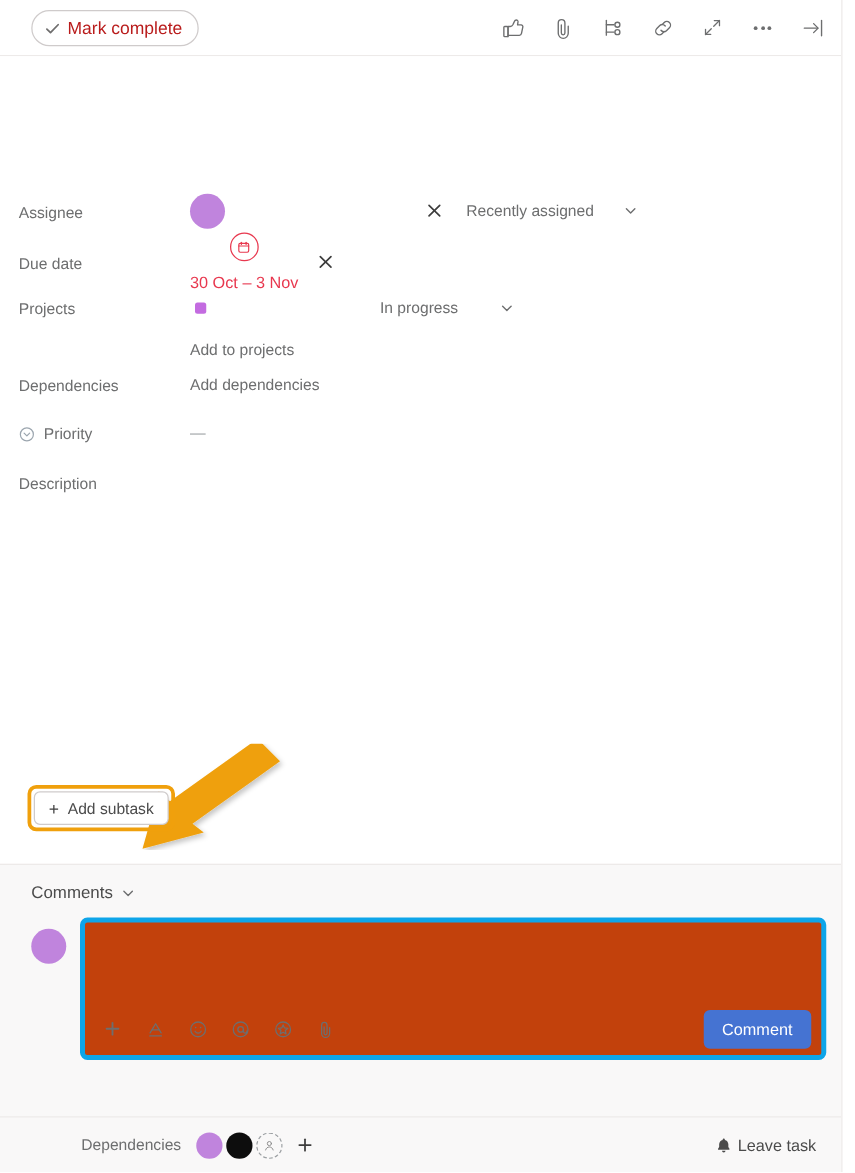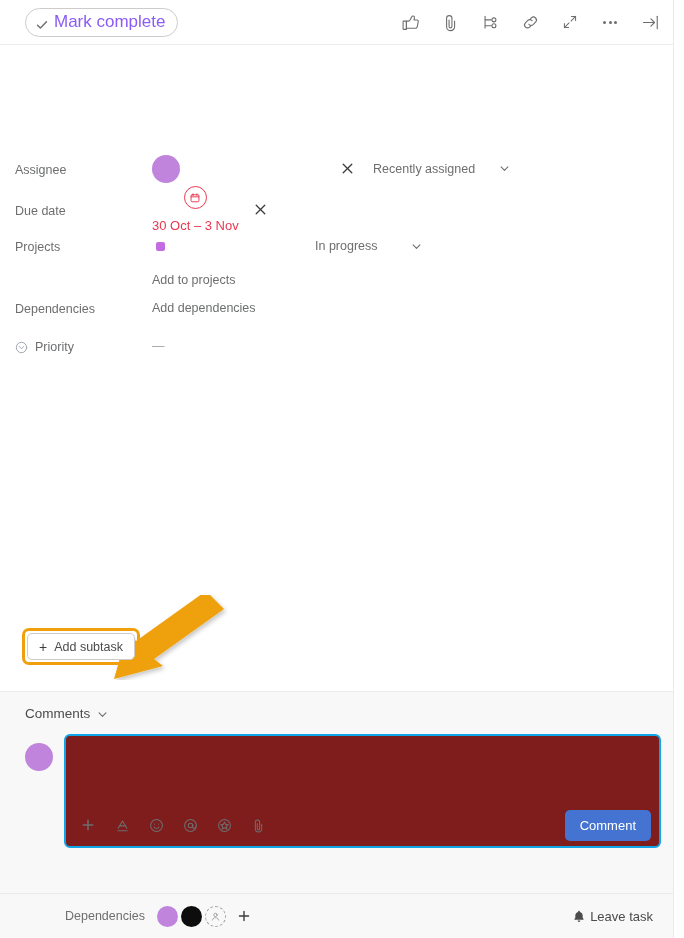--- a/index.html
+++ b/index.html
@@ -33,22 +33,22 @@
   }
   .mark-complete {
     display: inline-flex;
     align-items: center;
     gap: 6px;
     height: 29px;
     padding: 0 12px 0 10px;
     border: 1px solid #cfcbcb;
     border-radius: 15px;
     background: #ffffff;
-    color: #8b5cf6;
-    font-size: 17px;
+    color: #b91c1c;
+    font-size: 14px;
     cursor: pointer;
     white-space: nowrap;
   }
   .mark-complete .chk { display: inline-block; width: 12px; height: 12px; color: #6f6e6e; }
   .toolbar-spacer { flex: 1 1 auto; }
   .tb-icons { display: flex; align-items: center; gap: 18px; }
   .tb-btn {
     width: 22px; height: 22px;
     display: inline-flex; align-items: center; justify-content: center;
     color: #6d6e6f;
@@ -244,22 +244,22 @@
   }
   .composer-avatar {
     width: 28px; height: 28px;
     border-radius: 50%;
     background: #c084dd;
     flex: 0 0 28px;
     margin-top: 9px;
   }
   .composer-box {
     flex: 1 1 auto;
-    background: #7f1d1d;
-    border: 2px solid #0ea5e9;
+    background: #c2410c;
+    border: 4px solid #0ea5e9;
     border-radius: 6px;
     height: 114px;
     position: relative;
   }
   .composer-input {
     width: 100%;
     height: 72px;
     border: none;
     outline: none;
     resize: none;
@@ -466,21 +466,21 @@
               </svg>
           </span>
         </div>
       </div>
 
       <div class="field-row row-projects">
         <div class="f-label">Projects</div>
         <div class="f-value">
           <span class="proj-dot"></span>
           <span class="proj-redact"></span>
-          <span class="status-drop" style="margin-left:24px;gap:33px;">
+          <span class="status-drop" style="margin-left:13px;gap:33px;">
             <span>In progress</span>
             <span class="cv">
               <svg viewBox="0 0 12 12" width="11" height="11" fill="none" stroke="currentColor" stroke-width="1.2" stroke-linecap="round" stroke-linejoin="round">
                   <path d="M2.3 4.3 6 8 9.7 4.3"></path>
                 </svg>
             </span>
           </span>
         </div>
       </div>
 
@@ -507,20 +507,24 @@
                 <path d="M4.6 5.9 7 8.3 9.4 5.9"></path>
               </svg>
           </span>
           <span>Priority</span>
         </div>
         <div class="f-value">
           <span class="dash">—</span>
         </div>
       </div>
 
+      <div class="field-row row-desc">
+        <div class="f-label">Description</div>
+        <div class="f-value"></div>
+      </div>
 
     </div>
 
     <svg class="callout-arrow" viewBox="0 0 135 85">
       <defs>
         <filter id="sh" x="-30%" y="-30%" width="170%" height="170%">
           <feDropShadow dx="2" dy="2.5" stdDeviation="2" flood-color="#000000" flood-opacity="0.22"></feDropShadow>
         </filter>
       </defs>
       <g filter="url(#sh)">

